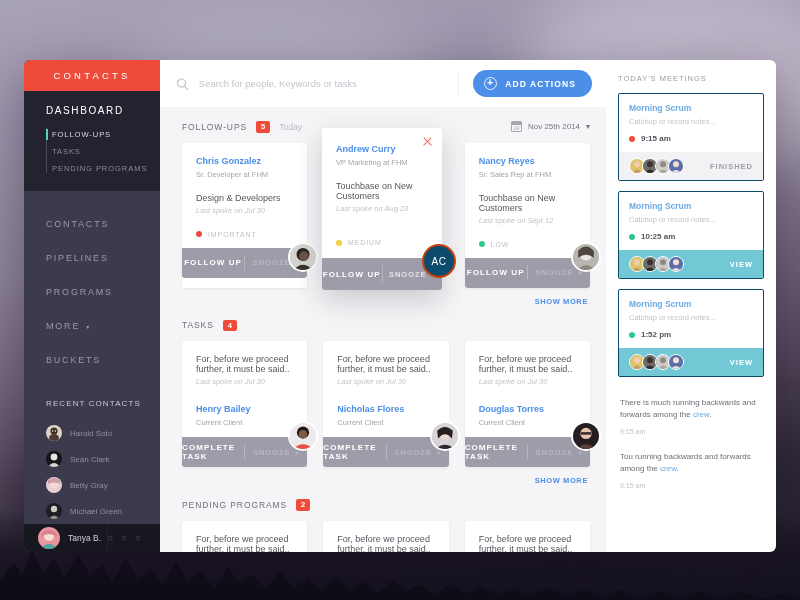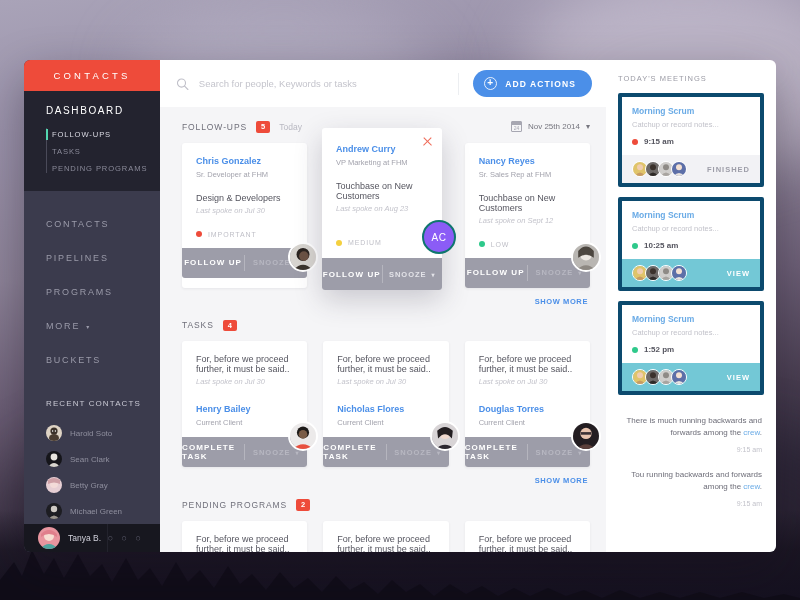--- a/index.html
+++ b/index.html
@@ -210,25 +210,25 @@
     position:absolute; right: 9px; top: 8px; width: 11px; height: 11px;
     cursor:pointer;
   }
   .close-x:before, .close-x:after{
     content:""; position:absolute; left:0; top:5px; width:11px; height:1.4px;
     background:#ef6a58;
   }
   .close-x:before{ transform: rotate(45deg); }
   .close-x:after{ transform: rotate(-45deg); }
   .ac-avatar {
-    position:absolute; right:-14px; bottom: 36px;
+    position:absolute; right:-14px; bottom: 12px;
     width: 34px; height: 34px; border-radius:50%;
-    background:#8b5cf6; color:#fff; font-size:10px; letter-spacing:.5px;
+    background:#0c4a6e; color:#fff; font-size:10px; letter-spacing:.5px;
     display:flex;align-items:center;justify-content:center;
-    border: 2px solid #0f766e; z-index: 5;
+    border: 2px solid #c2410c; z-index: 5;
   }
 
   
   .activity {
     width: 170px; flex: 0 0 170px; background: #fff;
     border-radius: 0 6px 6px 0; display: flex; flex-direction: column; overflow: hidden;
   }
   .act-head { height: 47px; display: flex; flex: 0 0 47px; }
   .bell-box {
     width: 54px; background: #63bcca; position: relative;
@@ -245,41 +245,41 @@
     border-radius:2px; padding:1px 3px; line-height:1;
   }
   .act-title {
     flex:1; background:#85cfdc; color:#fff; font-size:8px; letter-spacing:1.4px;
     display:flex; align-items:center; justify-content:center;
     border-radius: 0 6px 0 0;
   }
   .act-body { flex:1; padding: 14px 12px 0 12px; overflow:hidden; }
   .act-sec-title { font-size: 7.5px; letter-spacing:1px; color:#9b9ba5; margin-bottom: 10px; }
   .meet {
-    border: 4px solid #0c4a6e; border-radius: 2px; margin-bottom: 10px; overflow:hidden;
+    border: 1px solid #0c4a6e; border-radius: 2px; margin-bottom: 10px; overflow:hidden;
   }
   .meet-body { padding: 9px 10px 9px 10px; }
   .meet-title { font-size: 8.5px; color: #6aabe6; font-weight: bold; }
   .meet-note { font-size: 7.5px; color: #c2c2ca; margin-top: 4px; }
   .meet-time { display:flex; align-items:center; gap:6px; margin-top: 8px; }
   .meet-time span { font-size: 8px; color: #55555f; font-weight:bold; }
   .meet-foot {
     display:flex; align-items:center; padding: 6px 10px; gap: 3px;
   }
   .meet-foot.grey { background:#f2f2f5; }
   .meet-foot.teal { background:#73c8d6; }
   .meet-foot .stack { display:flex; }
   .meet-foot .stack .avatar { border:1.5px solid #fff; margin-right:-3px; }
   .meet-cta {
     margin-left:auto; font-size:7.5px; letter-spacing:1px; font-weight:bold; cursor:pointer;
   }
   .meet-foot.grey .meet-cta { color:#9d9da8; }
   .meet-foot.teal .meet-cta { color:#fff; }
 
-  .feed-item { padding: 2px 2px 14px 2px; text-align: right; }
+  .feed-item { padding: 2px 2px 14px 2px; }
   .feed-text { font-size: 8px; color: #6d6d78; line-height: 1.5; }
   .feed-text a { color:#6aabe6; text-decoration:none; }
   .feed-time { font-size: 7px; color:#c2c2ca; margin-top: 7px; }
 
   
   .ph { width:100%; height:100%; display:block; }
 </style>
 </head>
 <body>
 

